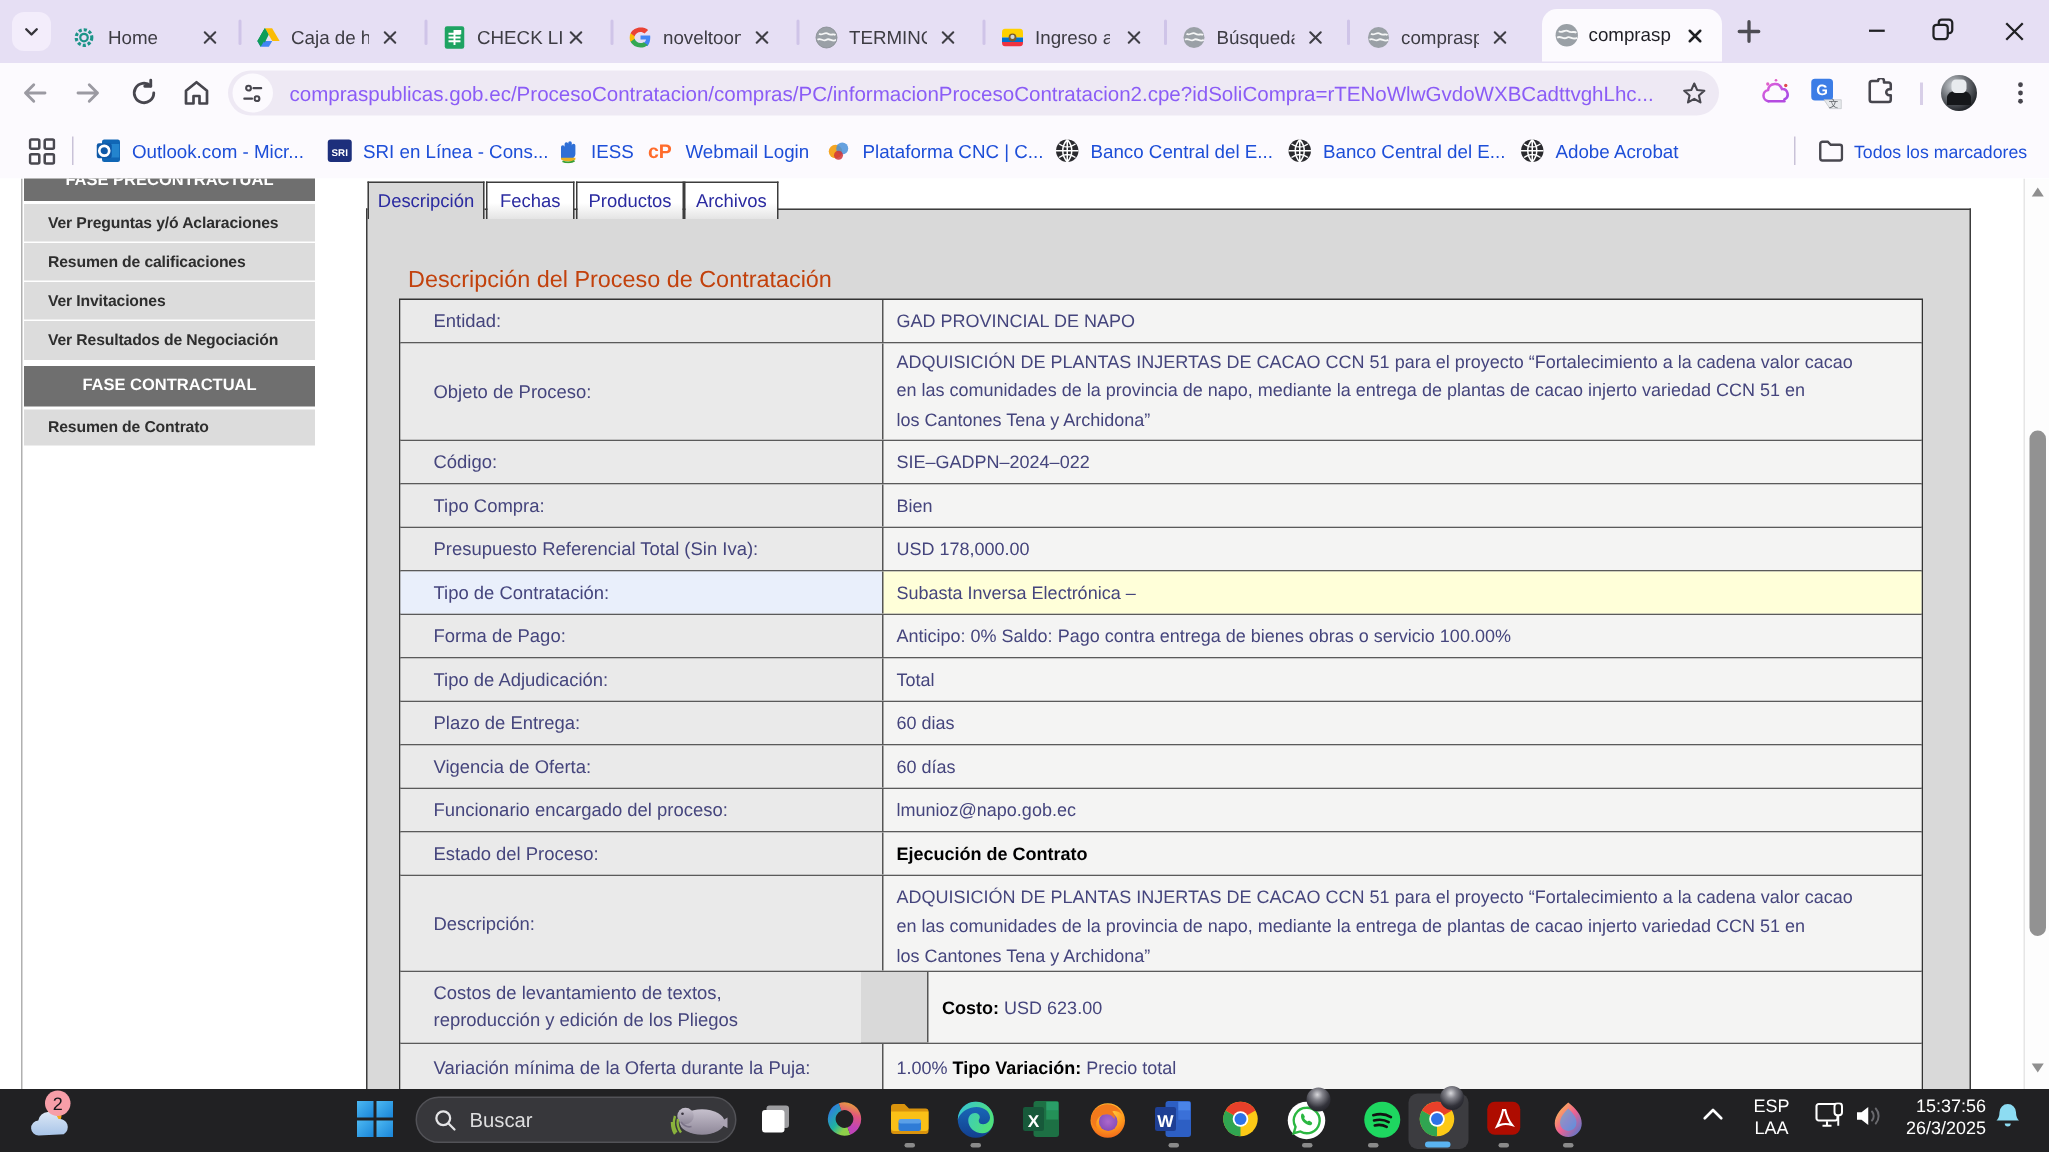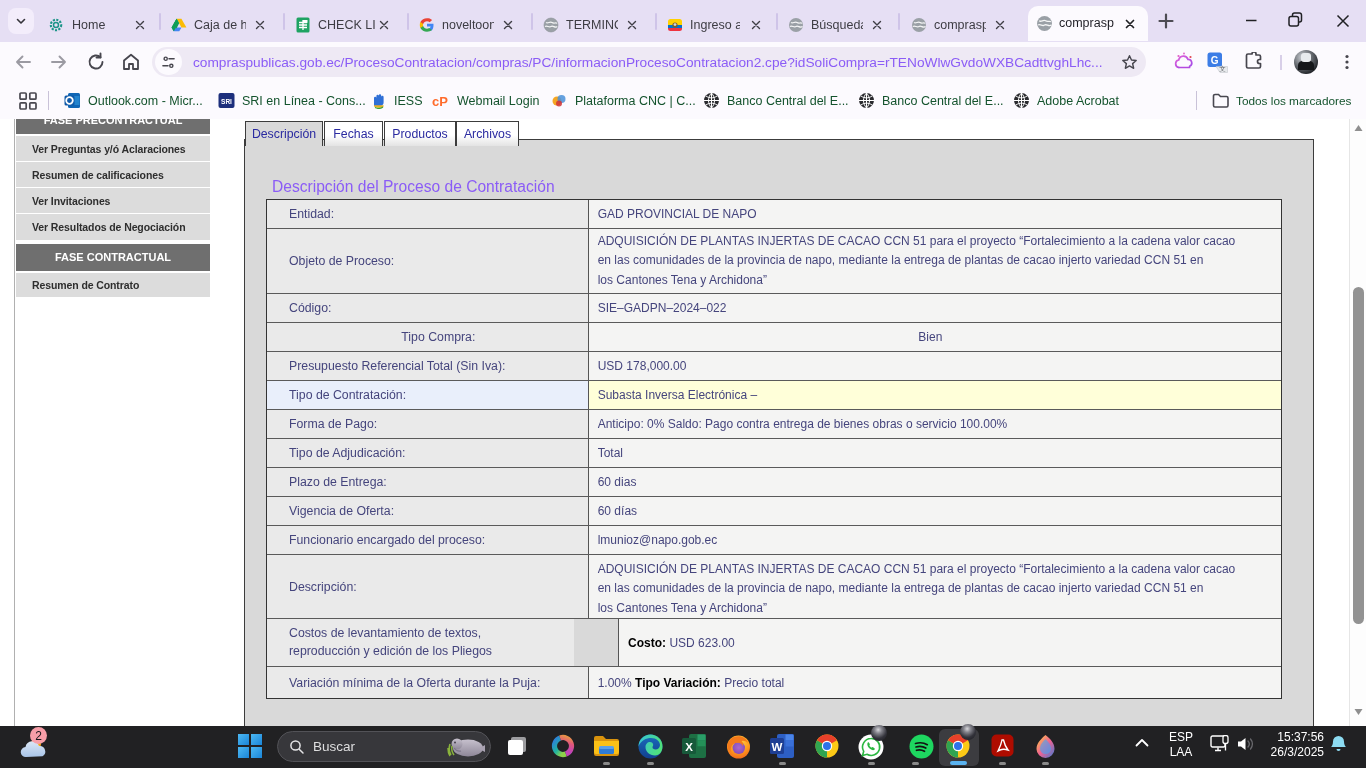--- a/index.html
+++ b/index.html
@@ -17,33 +17,33 @@
 .wbtn { position:absolute; top:0; height:42px; width:46px; display:flex; align-items:center; justify-content:center; }
 
 
 #toolbar { position:absolute; top:42px; left:0; width:1366px; height:40px; background:#fcfafe; }
 #urlpill { position:absolute; left:152px; top:5px; width:994px; height:30px; background:#eee9f4; border-radius:15px; }
 #urltext { position:absolute; left:41px; top:7.5px; font-size:13.7px; color:#8b5cf6; white-space:nowrap; }
 
 
 #bookmarks { position:absolute; top:82px; left:0; width:1366px; height:37px; background:#fcfafe; }
 .bm { position:absolute; top:0; height:37px; display:flex; align-items:center; }
-.bm .txt { font-size:12.5px; color:#14532d; margin-left:7px; white-space:nowrap; }
+.bm .txt { font-size:12.5px; color:#1d4ed8; margin-left:7px; white-space:nowrap; }
 
 
 #page { position:absolute; top:119px; left:0; width:1366px; height:607px; background:#fff; overflow:hidden; }
 #leftline { position:absolute; left:14px; top:0; width:1px; height:607px; background:#b0b0b0; }
 
 .sbhead { position:absolute; left:16px; width:194px; background:#6f6f6f; color:#fff; font-weight:bold; font-size:11px; text-align:right; display:flex; align-items:center; justify-content:center; }
 .sbitem { position:absolute; left:16px; width:194px; background:#dcdcdc; color:#333; font-weight:bold; font-size:10.5px; letter-spacing:-0.1px; display:flex; align-items:center; padding-left:16px; color:#2e2e2e; }
 
 #panel { position:absolute; left:244px; top:20px; width:1070px; height:587px; background:#d9d9d9; border:1px solid #3c3c3c; border-bottom:none; }
 .ptab { position:absolute; top:2px; height:25px; display:flex; align-items:center; justify-content:center; font-size:12.3px; color:#2a2aa0; }
 .ptab.inactive { background:linear-gradient(#ffffff, #ffffff 55%, #e4e4e4); border:1px solid #3c3c3c; border-bottom:none; }
-#ptitle { position:absolute; left:272px; top:59px; font-size:15.6px; color:#8b5cf6; }
+#ptitle { position:absolute; left:272px; top:59px; font-size:15.6px; color:#c2410c; }
 
 #dtable { position:absolute; left:266px; top:80px; width:1016px; border:1px solid #333; }
 .trow { position:relative; border-bottom:1px solid #5a5a5a; display:flex; }
 .tlabel { background:#eaeaea; width:321px; padding-left:22px; color:#45457d; font-size:12.3px; display:flex; flex-direction:column; justify-content:center; }
 .tvalue { background:#f4f4f3; width:694px; border-left:1px solid #555; padding-left:9px; padding-right:18px; color:#45457d; font-size:12px; display:flex; flex-direction:column; justify-content:center; }
 
 #sbar { position:absolute; left:1349px; top:0; width:17px; height:607px; background:#fdfdfd; border-left:1px solid #e6e6e6; }
 #sthumb { position:absolute; left:3px; top:168px; width:11px; height:337px; background:#929292; border-radius:6px; }
 
 
@@ -375,21 +375,21 @@
           <div class="tvalue">GAD PROVINCIAL DE NAPO</div>
         </div>
       <div class="trow" style="height:65px;">
           <div class="tlabel">Objeto de Proceso:</div>
           <div class="tvalue" style="line-height:19.5px;">ADQUISICIÓN DE PLANTAS INJERTAS DE CACAO CCN 51 para el proyecto “Fortalecimiento a la cadena valor cacao<br>en las comunidades de la provincia de napo, mediante la entrega de plantas de cacao injerto variedad CCN 51 en<br>los Cantones Tena y Archidona”</div>
         </div>
       <div class="trow" style="height:29px;">
           <div class="tlabel">Código:</div>
           <div class="tvalue">SIE–GADPN–2024–022</div>
         </div>
-      <div class="trow" style="height:29px;text-align:center;">
+      <div class="trow" style="height:29px;">
           <div class="tlabel">Tipo Compra:</div>
           <div class="tvalue">Bien</div>
         </div>
       <div class="trow" style="height:29px;">
           <div class="tlabel">Presupuesto Referencial Total (Sin Iva):</div>
           <div class="tvalue">USD 178,000.00</div>
         </div>
       <div class="trow" style="height:29px;">
           <div class="tlabel" style="background:#e9effb;">Tipo de Contratación:</div>
           <div class="tvalue" style="background:#ffffd9;">Subasta Inversa Electrónica –</div>
@@ -406,20 +406,24 @@
           <div class="tlabel">Plazo de Entrega:</div>
           <div class="tvalue">60 dias</div>
         </div>
       <div class="trow" style="height:29px;">
           <div class="tlabel">Vigencia de Oferta:</div>
           <div class="tvalue">60 días</div>
         </div>
       <div class="trow" style="height:29px;">
           <div class="tlabel">Funcionario encargado del proceso:</div>
           <div class="tvalue">lmunioz@napo.gob.ec</div>
+        </div>
+      <div class="trow" style="height:29px;">
+          <div class="tlabel">Estado del Proceso:</div>
+          <div class="tvalue" style="color:#000; font-weight:bold;">Ejecución de Contrato</div>
         </div>
       <div class="trow" style="height:64px;">
           <div class="tlabel">Descripción:</div>
           <div class="tvalue" style="line-height:19.5px; padding-top:5px;">ADQUISICIÓN DE PLANTAS INJERTAS DE CACAO CCN 51 para el proyecto “Fortalecimiento a la cadena valor cacao<br>en las comunidades de la provincia de napo, mediante la entrega de plantas de cacao injerto variedad CCN 51 en<br>los Cantones Tena y Archidona”</div>
         </div>
       <div class="trow" style="height:48px;gap:44px;">
           <div class="tlabel" style="line-height:17.5px;">Costos de levantamiento de textos,<br>reproducción y edición de los Pliegos</div>
           <div class="tvalue" style="line-height:18px;">
             <span><b style="color:#000;">Costo:</b> USD 623.00</span>
           </div>

